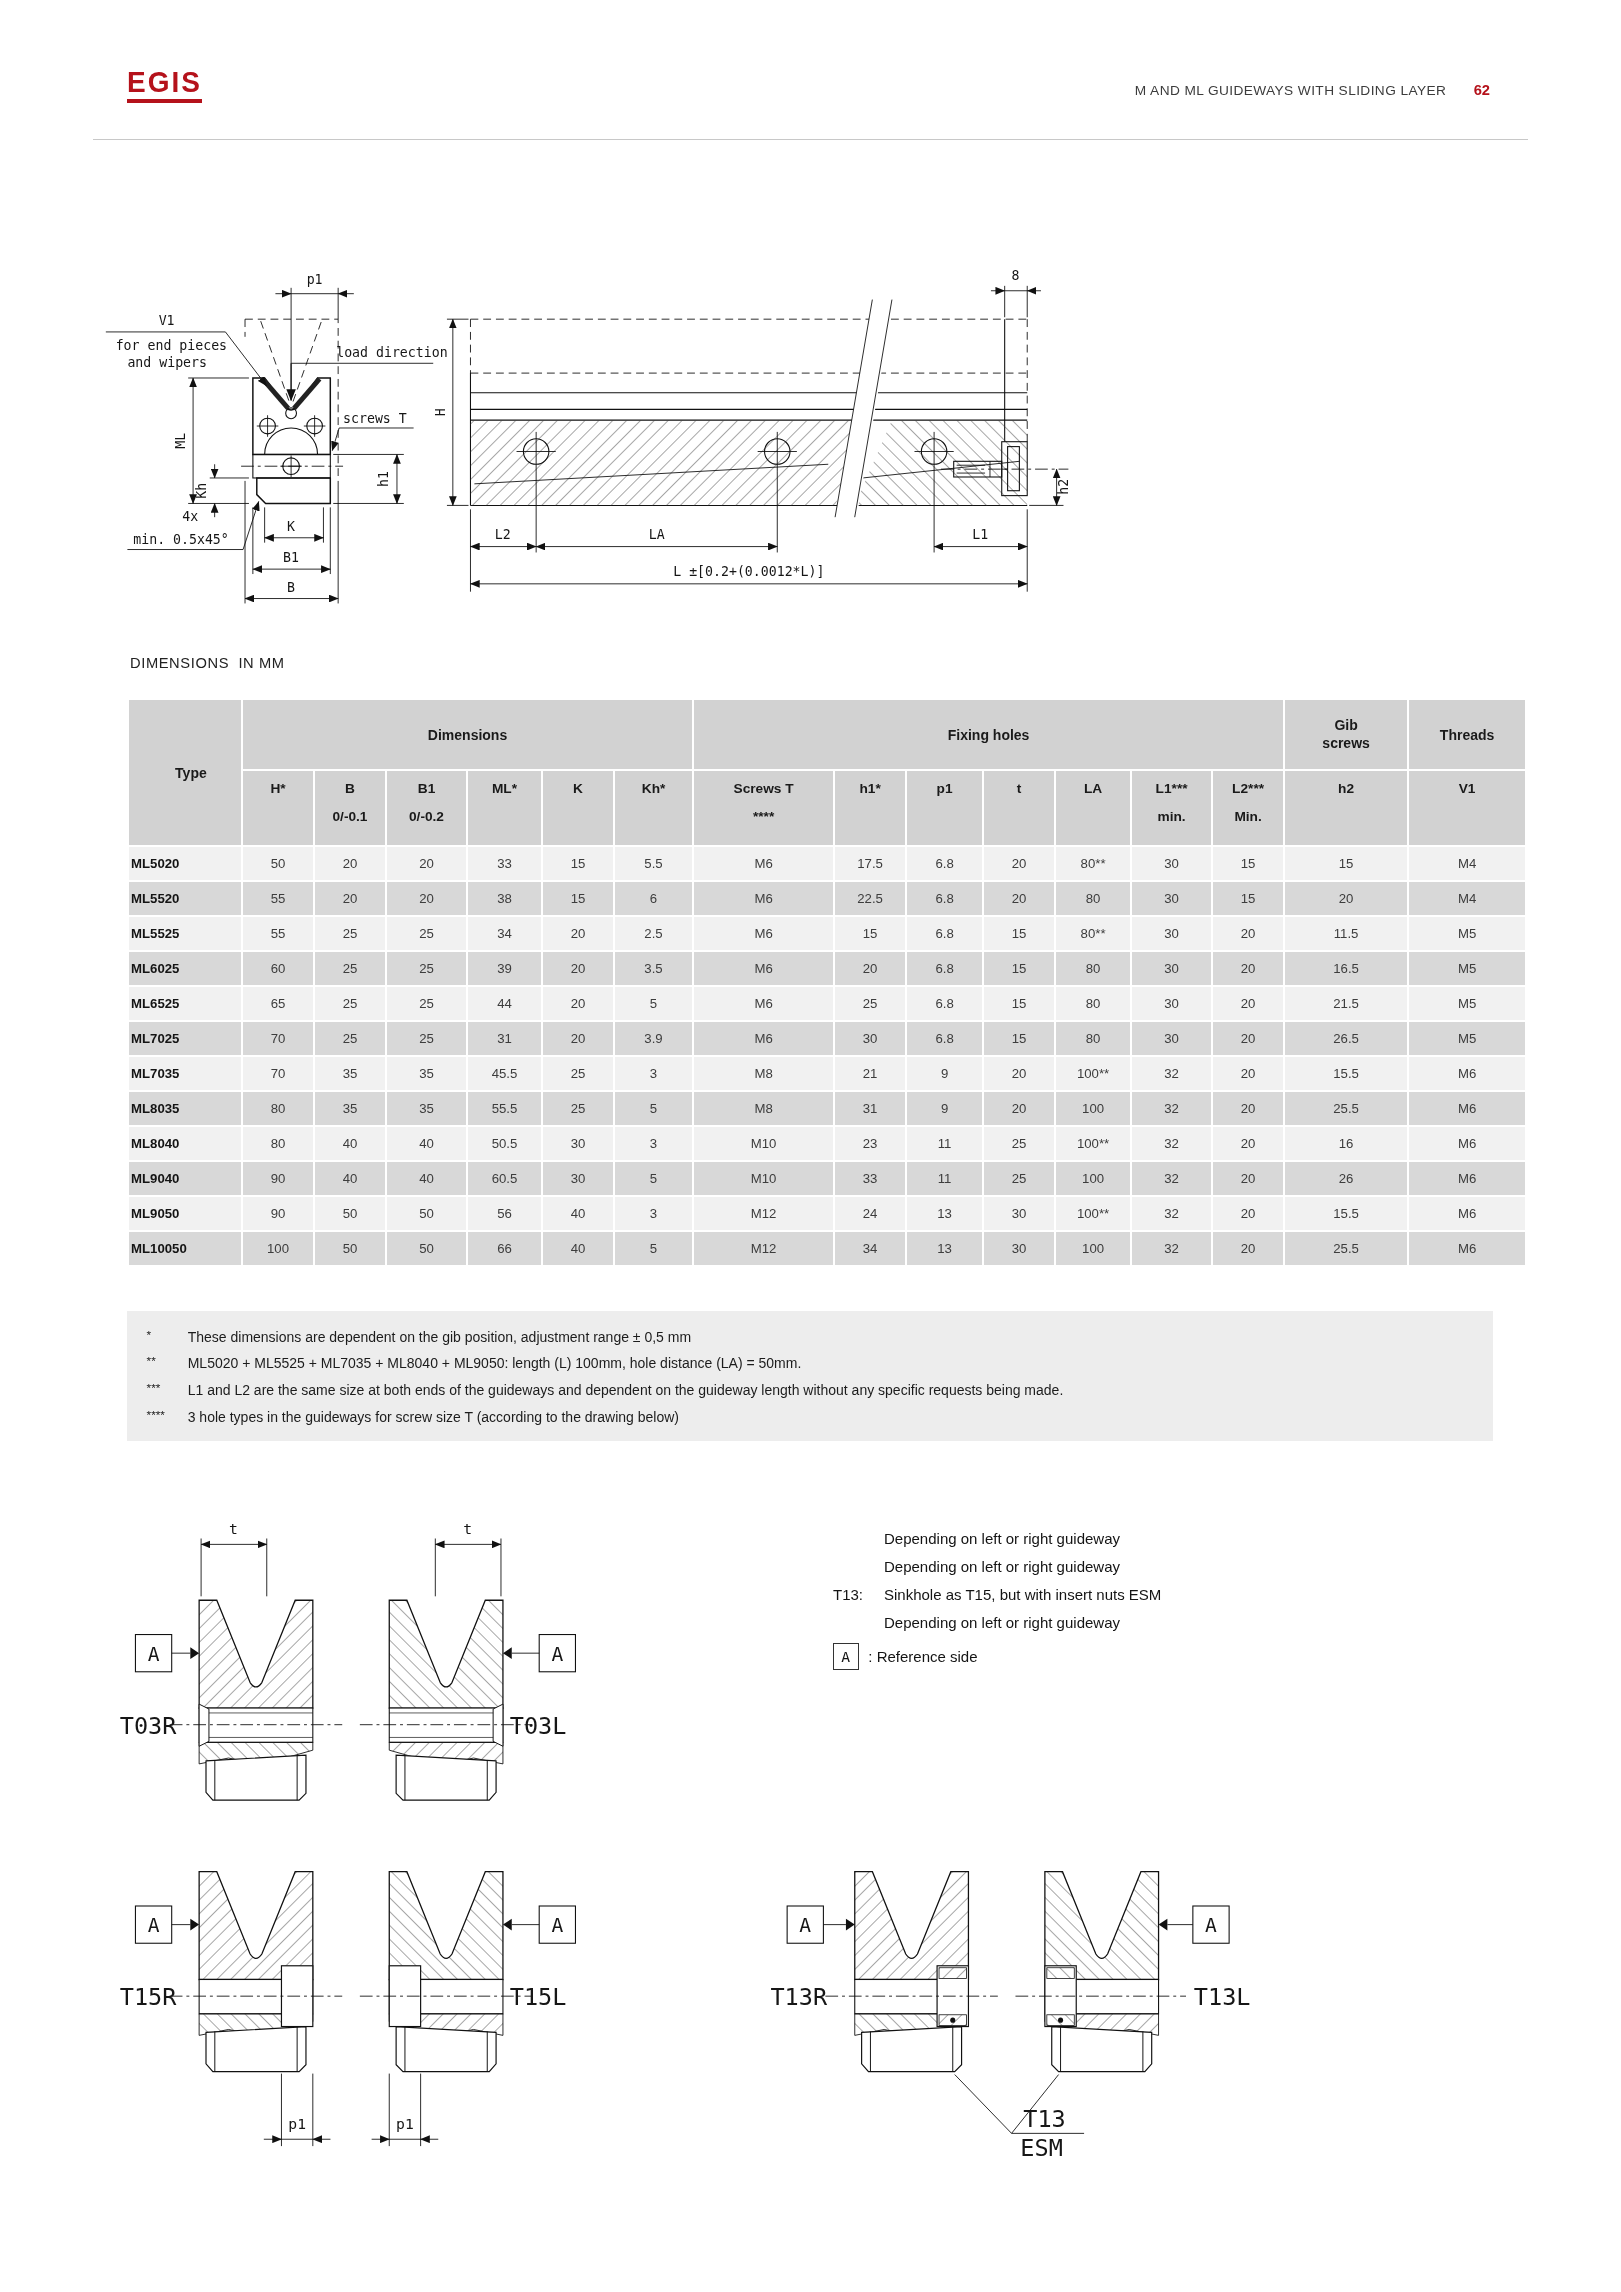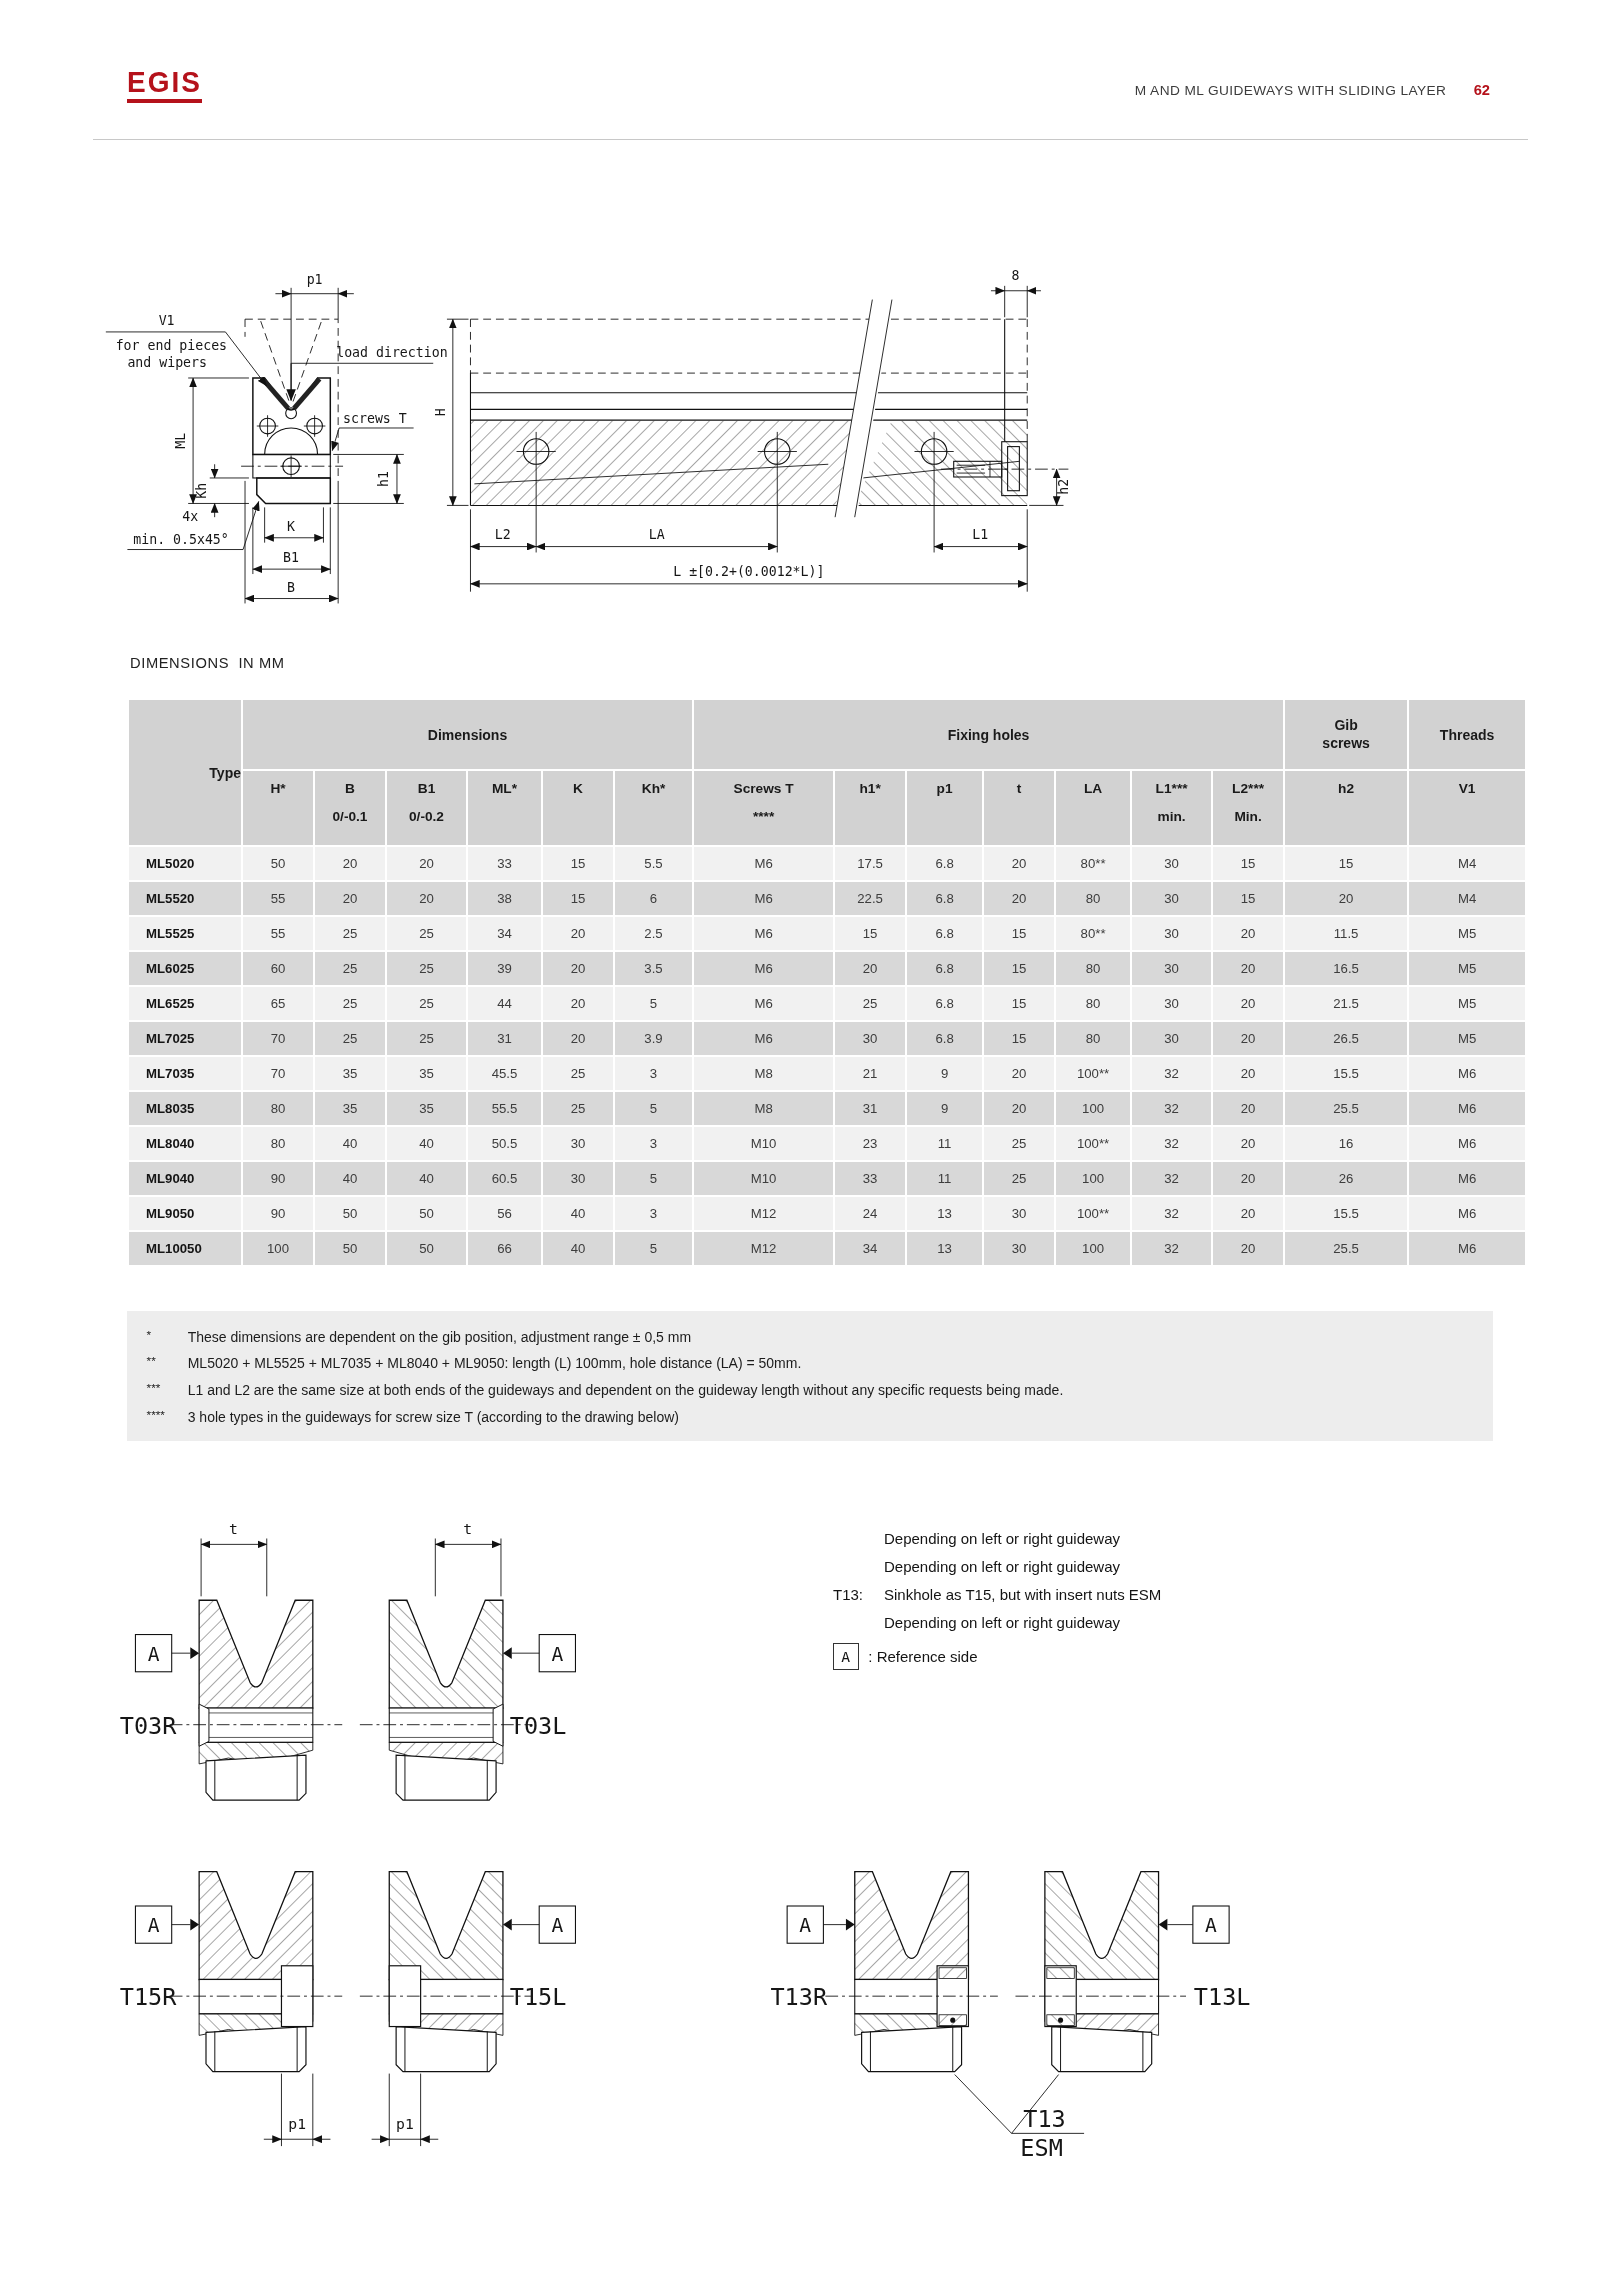--- a/index.html
+++ b/index.html
@@ -35,28 +35,28 @@
   text.abox{font-family:"DejaVu Sans Mono",monospace;font-size:20px;fill:#161616;}
   
   .section-label{position:absolute;left:130px;top:655px;font-size:14.7px;font-weight:normal;
     color:#222;letter-spacing:0.6px;white-space:pre;}
   
   .tbl-wrap{position:absolute;left:127px;top:698px;width:1366px;}
   table{border-collapse:separate;border-spacing:2.9px;width:1366px;table-layout:fixed;}
   th,td{text-align:center;overflow:hidden;}
   thead th{background:var(--th-bg);font-weight:bold;font-size:13.7px;color:#1a1a1a;vertical-align:middle;}
   tr.group-row th{height:69px;font-size:14px;}
-  th.type-head{text-align:right;padding-left:11.8px;font-size:14.7px;}
+  th.type-head{text-align:center;padding-left:11.8px;font-size:14.7px;}
   tr.sub-row th{height:74px;vertical-align:top;}
   tr.sub-row th .cl{display:block;margin-top:9.8px;}
   tr.sub-row th .cs{display:block;margin-top:13.7px;min-height:15.7px;}
   .wrap-narrow{display:inline-block;width:55px;line-height:1.25;}
   tbody td{height:33px;font-size:13.2px;color:#3d3d3d;background:var(--row-light);}
   tbody tr:nth-child(even) td{background:var(--row-dark);}
-  tbody td.type{text-align:left;padding-left:17px;font-weight:bold;color:#141414;margin-left:6px;}
+  tbody td.type{text-align:left;padding-left:2px;font-weight:bold;color:#141414;margin-left:6px;}
   
   .footnotes{position:absolute;left:127px;top:1311px;width:1366px;background:var(--fn-bg);
     padding:17.6px 21.6px 15.7px 15.7px;}
   .fn-row{display:flex;margin-bottom:10.8px;align-items:flex-start;}
   .fn-row:last-child{margin-bottom:0;}
   .fn-marker{width:45px;flex:0 0 45px;font-size:11.8px;color:#222;position:relative;top:-1px;padding-left:3.9px;}
   .fn-text{font-size:14px;color:#1c1c1c;}
   
   .hole-types{position:absolute;left:833px;top:1525px;width:549px;font-size:15px;color:#141414;}
   .ht-line{display:flex;line-height:28px;}

